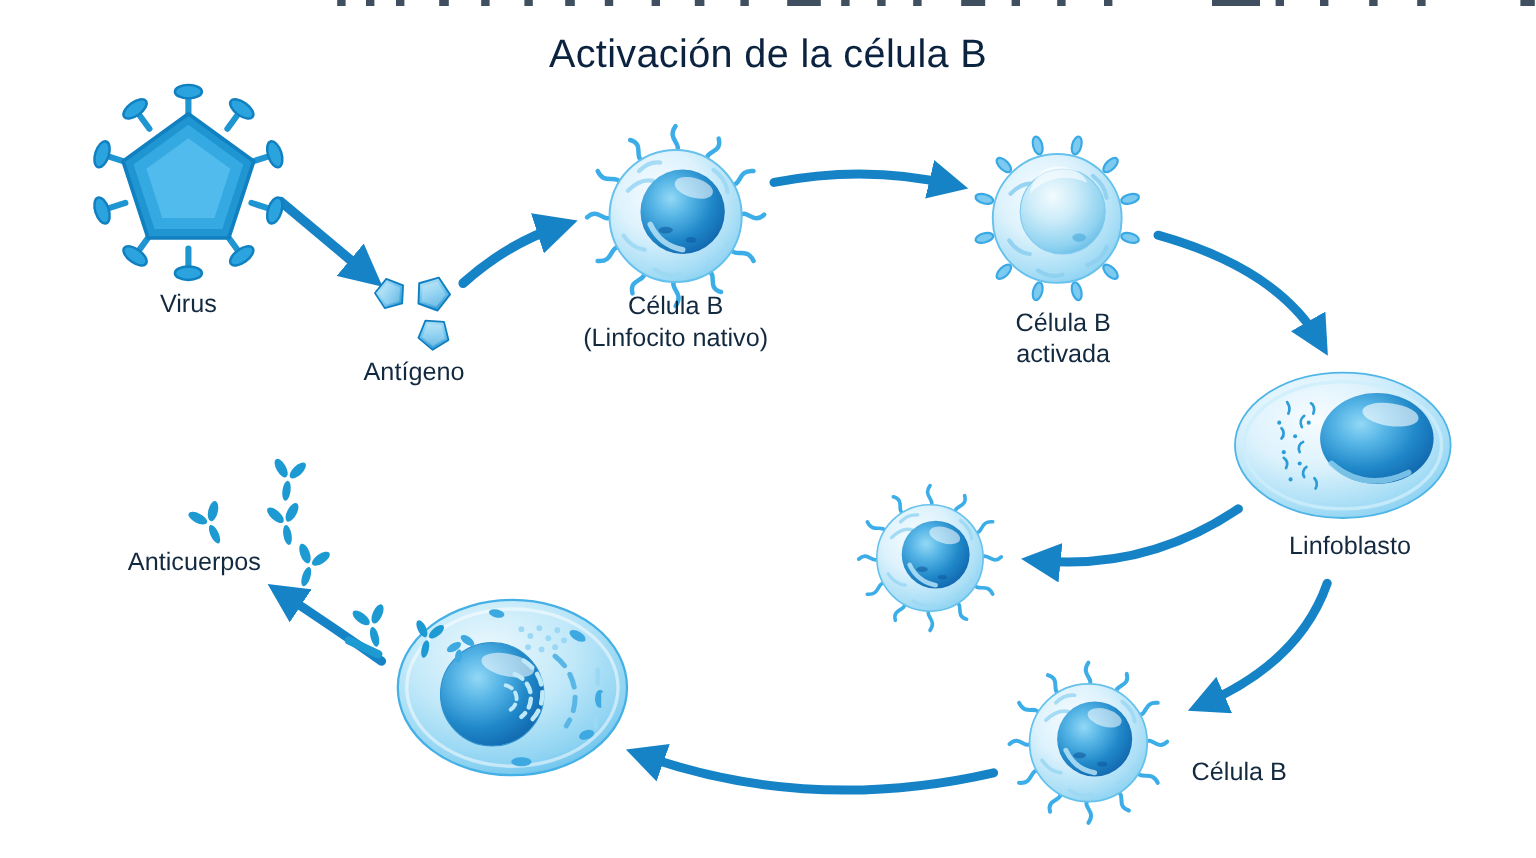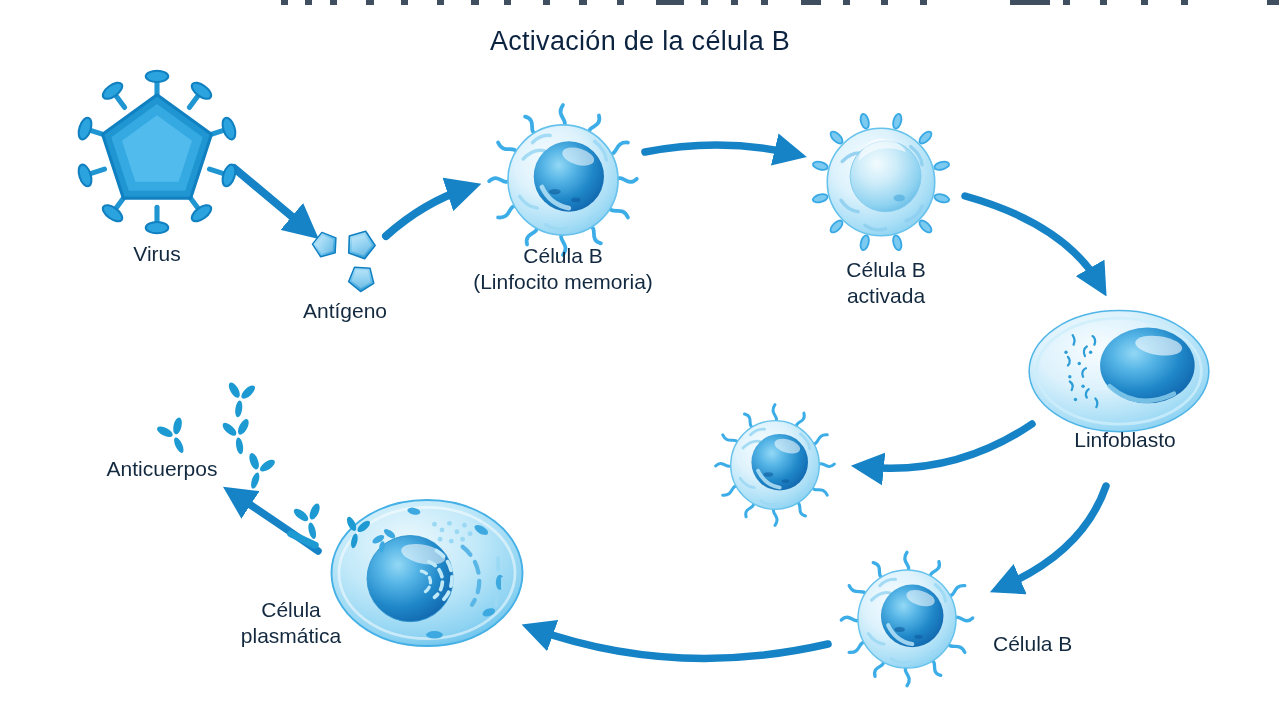--- a/index.html
+++ b/index.html
@@ -4,21 +4,21 @@
 <style>
   html,body{margin:0;padding:0;background:#ffffff;}
   #stage{position:relative;width:1280px;height:715px;background:#ffffff;overflow:hidden;
          font-family:"Liberation Sans",sans-serif;}
   .abs{position:absolute;}
   .label{position:absolute;font-weight:500;font-size:21px;line-height:26px;color:#13293f;
          text-align:center;transform:translateX(-50%);white-space:nowrap;}
   .label-left{position:absolute;font-weight:500;font-size:21px;line-height:26px;color:#13293f;
          white-space:nowrap;}
   #title{position:absolute;left:50%;top:26px;transform:translateX(-50%);
-         font-size:27px;font-weight:500;color:#0c2340;letter-spacing:.3px;}
+         font-size:33px;font-weight:500;color:#0c2340;letter-spacing:.3px;}
   svg{display:block;}
   #defs-holder{position:absolute;width:0;height:0;}
 </style>
 </head>
 <body>
 
 <div id="stage">
 
   <svg id="defs-holder" aria-hidden="true">
     <defs>
@@ -283,52 +283,48 @@
   <svg class="abs" style="left:346px;top:261px" width="33" height="33">
       <use href="#sym-pent" transform="rotate(40 16 16)" width="33" height="33"></use>
     </svg>
   <div class="label" style="left:345px;top:298px">Antígeno</div>
 
   <svg class="abs" style="left:481px;top:98px" width="164" height="164">
     <use href="#sym-spiky-cell"></use>
   </svg>
   <div class="label" style="left:563px;top:243px">
     <div>Célula B</div>
-    <div>(Linfocito memoria)</div>
+    <div>(Linfocito nativo)</div>
   </div>
 
   <svg class="abs" style="left:801px;top:102px" width="160" height="160">
     <use href="#sym-blob-cell"></use>
   </svg>
   <div class="label" style="left:886px;top:257px">
     <div>Célula B</div>
     <div>activada</div>
   </div>
 
   <svg class="abs" style="left:1024px;top:303px" width="190" height="140">
     <use href="#sym-lymphoblast"></use>
   </svg>
-  <div class="label" style="left:1125px;top:427px">Linfoblasto</div>
+  <div class="label" style="left:1125px;top:443px">Linfoblasto</div>
 
   <svg class="abs" style="left:709px;top:399px" width="132" height="132">
     <use href="#sym-spiky-cell"></use>
   </svg>
 
   <svg class="abs" style="left:834px;top:546px" width="146" height="146">
     <use href="#sym-spiky-cell"></use>
   </svg>
   <div class="label-left" style="left:993px;top:631px">Célula B</div>
 
   <svg class="abs" style="left:324px;top:492px" width="206" height="162">
     <use href="#sym-plasma"></use>
   </svg>
-  <div class="label" style="left:291px;top:597px">
-    <div>Célula</div>
-    <div>plasmática</div>
-  </div>
 
   <svg class="abs" style="left:157px;top:417px;transform:rotate(-25deg)" width="36" height="40">
       <use href="#sym-antibody"></use>
     </svg>
   <svg class="abs" style="left:222px;top:380px;transform:rotate(8deg)" width="36" height="40">
       <use href="#sym-antibody"></use>
     </svg>
   <svg class="abs" style="left:220px;top:417px;transform:rotate(-10deg)" width="36" height="40">
       <use href="#sym-antibody"></use>
     </svg>

